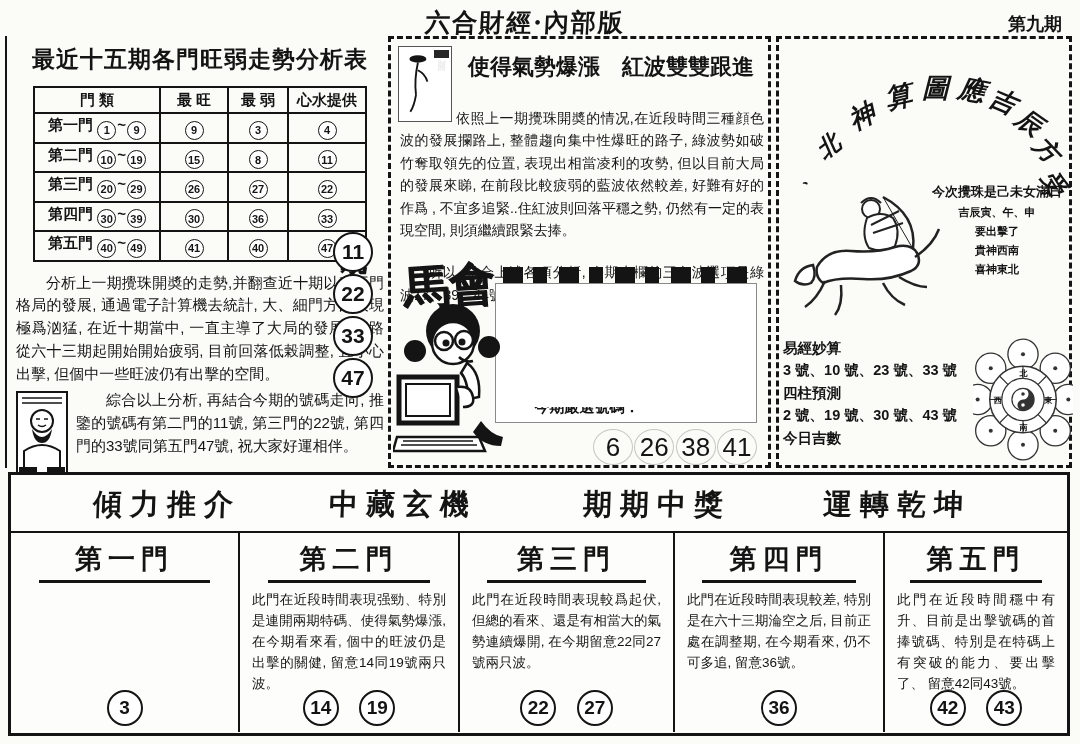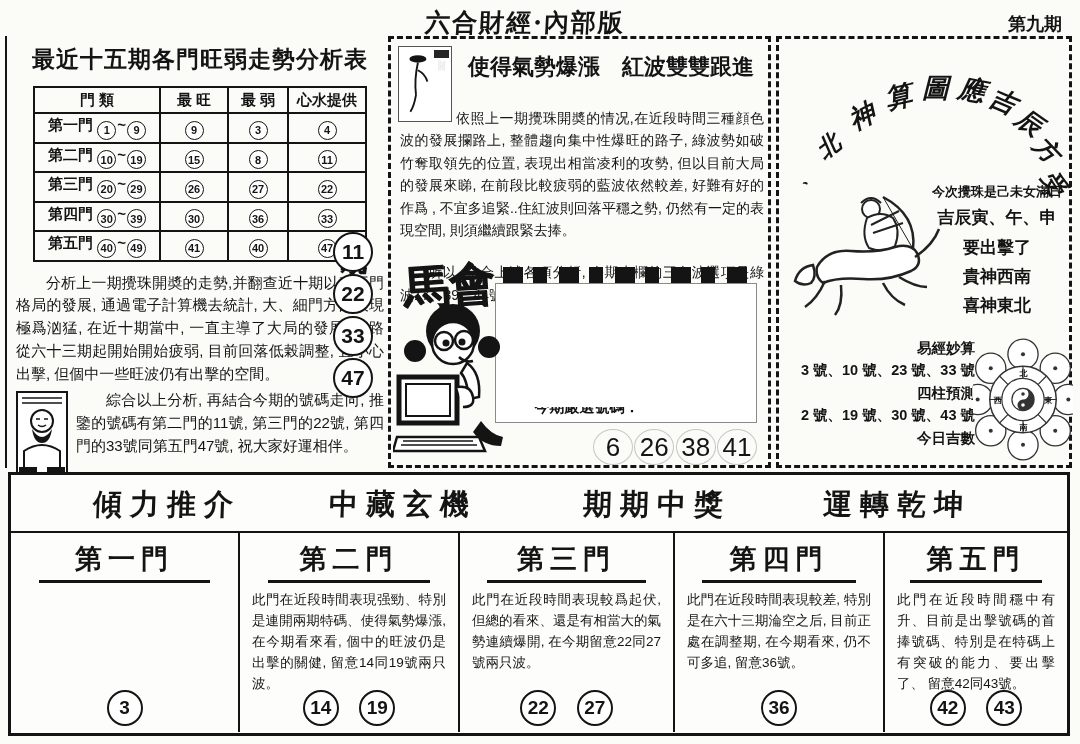--- a/index.html
+++ b/index.html
@@ -61,23 +61,23 @@
   .a2{left:70px;top:60px;font-size:26px;transform:rotate(-27deg);}
   .a3{left:106px;top:40px;font-size:27px;transform:rotate(-13deg);}
   .a4{left:143px;top:31px;font-size:27px;transform:rotate(0deg);}
   .a5{left:179px;top:33px;font-size:27px;transform:rotate(11deg);}
   .a6{left:211px;top:45px;font-size:26px;transform:rotate(23deg);}
   .a7{left:237px;top:66px;font-size:26px;transform:rotate(35deg);}
   .a8{left:255px;top:94px;font-size:25px;transform:rotate(46deg);}
   .a9{left:263px;top:128px;font-size:24px;transform:rotate(58deg);}
   .horse { position:absolute; left:8px; top:140px; width:160px; height:172px; }
   .fortune { position:absolute; left:151px; top:142px; width:134px; text-align:center; }
-  .fortune div { font-size:17px; font-weight:700; line-height:1.72; white-space:nowrap; }
+  .fortune div { font-size:11px; font-weight:700; line-height:1.72; white-space:nowrap; }
   .fortune .f0 { font-size:13px; }
-  .yijing { position:absolute; left:4px; top:298px; width:192px; text-align:right; }
+  .yijing { position:absolute; left:4px; top:298px; width:192px; text-align:left; }
   .yijing div { font-size:14.5px; font-weight:700; line-height:1.55; white-space:nowrap; }
   .compass { position:absolute; left:194px; top:292px; width:100px; height:136px; }
 
   
   .bottom-box { position:absolute; left:8px; top:472px; width:1062px; height:264px; border:3px solid #141414; background:#fdfdfb; }
   .slogan-row { position:relative; height:58px; border-bottom:2px solid #141414; }
   .slogan { position:absolute; top:10px; font-family:"DejaVu Serif", serif; font-weight:900; font-size:29px; letter-spacing:8px; transform:skewX(-2deg); }
   .s0{left:82px;} .s1{left:318px;} .s2{left:572px;} .s3{left:812px;}
   .panel-row { display:flex; height:199px; }
   .panel { position:relative; padding:8px 12px 6px 12px; }

